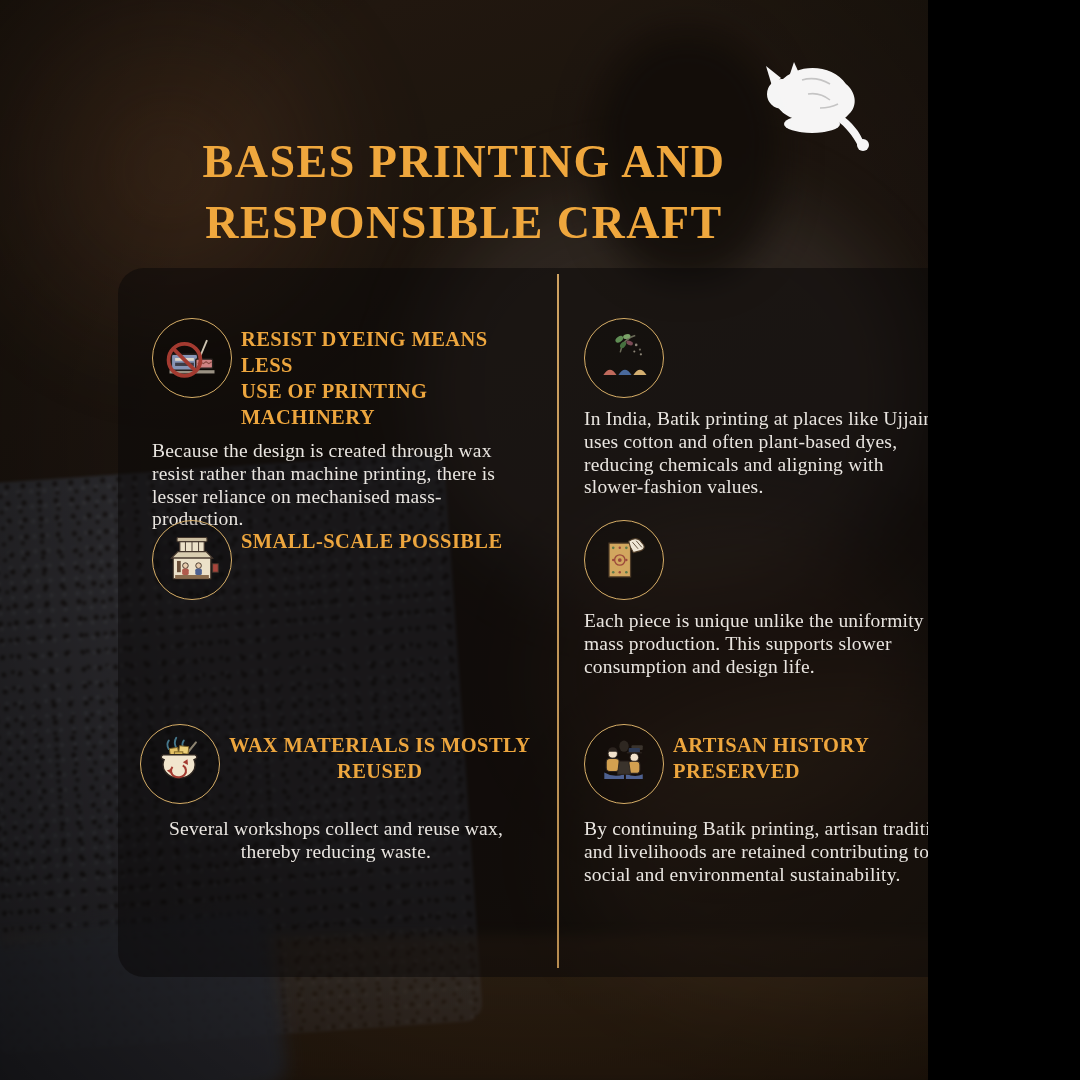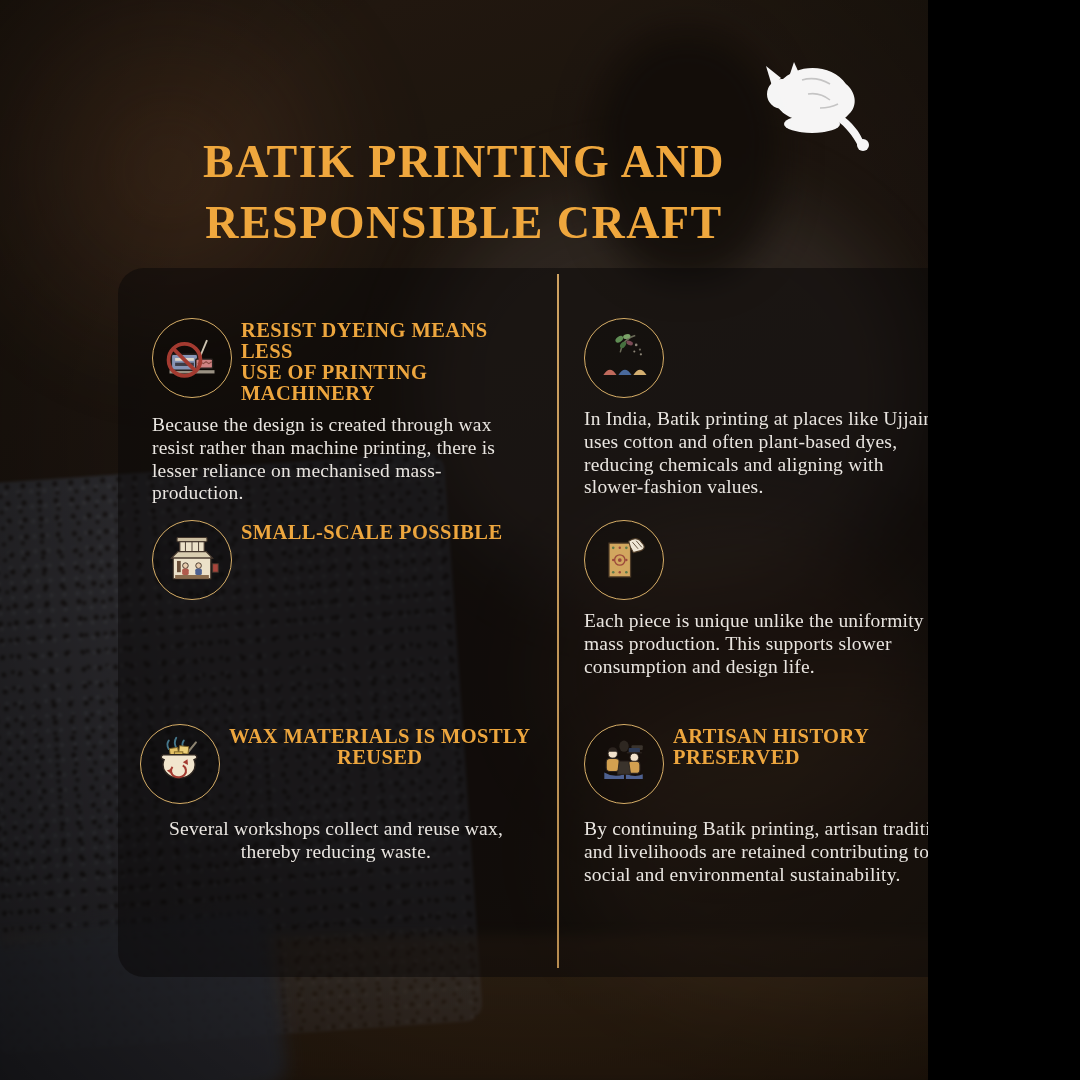--- a/index.html
+++ b/index.html
@@ -62,22 +62,22 @@
   .s2{left:584px;top:318px;width:402px;}
   .s3{left:152px;top:520px;width:392px;}
   .s4{left:584px;top:520px;width:402px;}
   .s5{left:140px;top:724px;width:392px;text-align:center;}
   .s6{left:584px;top:724px;width:402px;}
   .card-head{display:flex;gap:9px;align-items:flex-start;}
   .icon-circle{width:80px;height:80px;flex:0 0 auto;border:1.6px solid #D7AE67;
     border-radius:50%;box-sizing:border-box;background:rgba(0,0,0,.18);
     display:flex;align-items:center;justify-content:center;}
   .icon-circle svg{width:60px;height:60px;}
-  .heading{margin:2px 0 0;font-size:20.5px;font-weight:bold;color:#EDA63E;
-    line-height:21px;letter-spacing:.4px;white-space:pre-line;}
+  .heading{margin:8px 0 0;font-size:20.5px;font-weight:bold;color:#EDA63E;
+    line-height:26px;letter-spacing:.4px;white-space:pre-line;}
   .body{margin:10px 0 0;font-size:19.5px;color:#E9E5E0;line-height:22.8px;
     letter-spacing:.2px;white-space:pre-line;}
   .s5 .body,.s6 .body{margin-top:14px;}
 </style>
 </head>
 <body>
 
 <div id="canvas">
 
   <div>
@@ -95,21 +95,21 @@
     <div class="bgshape bg-warm"></div>
     <div class="bgshape bg-vignette"></div>
   </div>
 
   <div class="logo">
     <span>it</span>
       <span class="logo-bowl"></span>
       <span>kri</span>
   </div>
 
-  <h1 class="title">BATIK PRINTING AND
+  <h1 class="title">BASES PRINTING AND
 RESPONSIBLE CRAFT</h1>
 
   <svg class="cat" viewBox="0 0 138 104">
     <g fill="#ffffff" opacity="0.96">
       <path d="M22,36 L16,16 L31,28 Z"></path>
       <path d="M38,30 L44,12 L52,30 Z"></path>
       <circle cx="32" cy="44" r="15"></circle>
       <path d="M30,32 C48,12 82,14 96,34 C106,42 108,56 99,64 C90,76 64,80 50,70 C38,68 25,60 25,47 Z"></path>
       <ellipse cx="62" cy="74" rx="28" ry="9"></ellipse>
       <path d="M90,64 C102,72 110,82 114,93 L108,96 C103,86 96,77 86,70 Z"></path>

